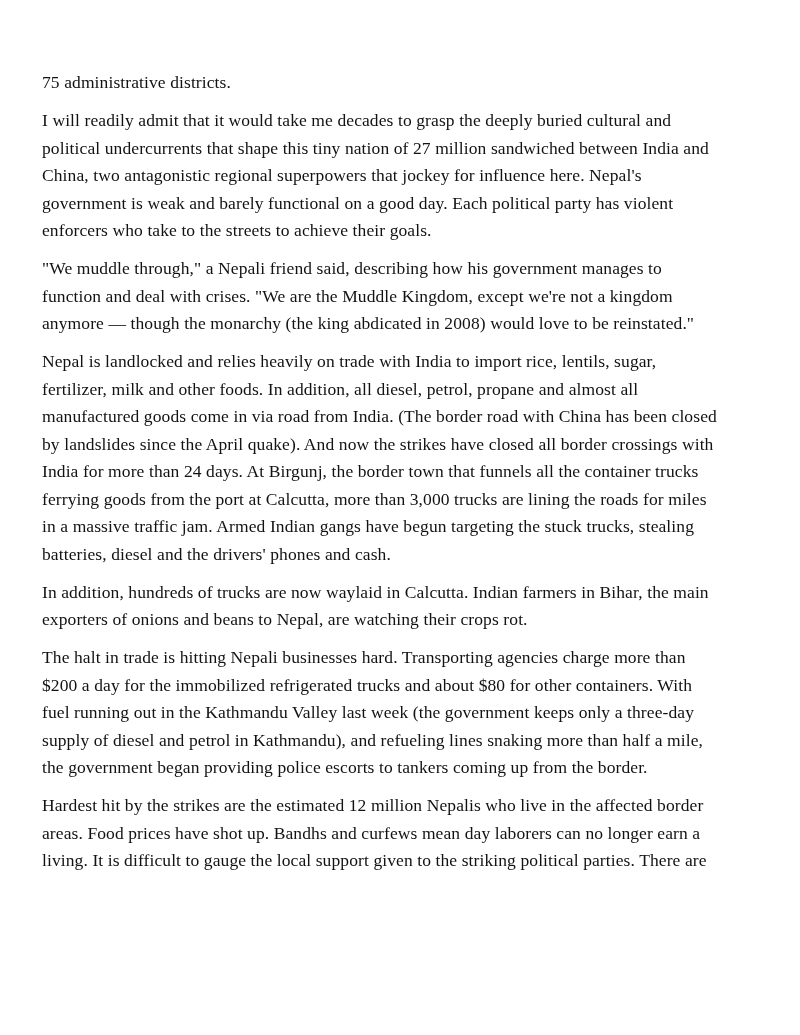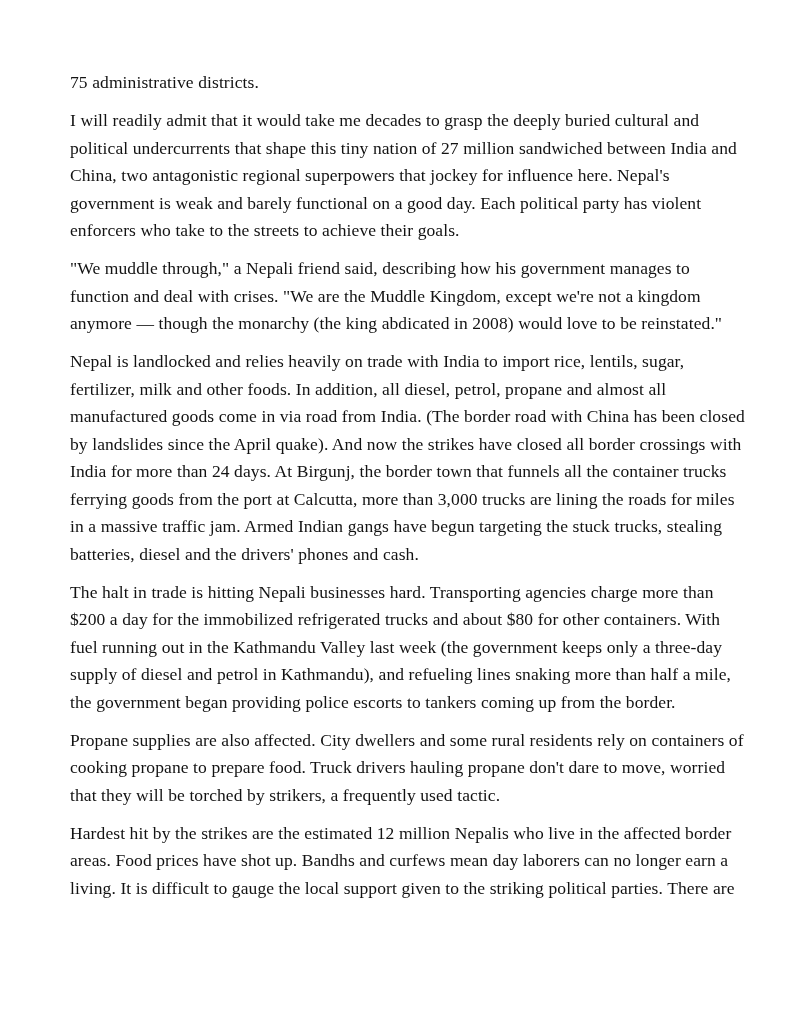--- a/index.html
+++ b/index.html
@@ -8,21 +8,21 @@
     background: #ffffff;
   }
   body {
     width: 800px;
     height: 1035px;
     overflow: hidden;
     font-family: "Liberation Serif", serif;
   }
   .article-body {
     box-sizing: border-box;
-    padding: 69px 0 0 70px;
+    padding: 69px 0 0 42px;
     width: 800px;
     color: #121212;
   }
   .article-paragraph {
     margin: 0 0 10.5px 0;
     font-size: 17.5px;
     line-height: 27.5px;
     color: #121212;
     white-space: pre;          
     letter-spacing: 0.1px;
@@ -42,24 +42,23 @@
 function and deal with crises. "We are the Muddle Kingdom, except we're not a kingdom
 anymore — though the monarchy (the king abdicated in 2008) would love to be reinstated."</p>
   <p class="article-paragraph">Nepal is landlocked and relies heavily on trade with India to import rice, lentils, sugar,
 fertilizer, milk and other foods. In addition, all diesel, petrol, propane and almost all
 manufactured goods come in via road from India. (The border road with China has been closed
 by landslides since the April quake). And now the strikes have closed all border crossings with
 India for more than 24 days. At Birgunj, the border town that funnels all the container trucks
 ferrying goods from the port at Calcutta, more than 3,000 trucks are lining the roads for miles
 in a massive traffic jam. Armed Indian gangs have begun targeting the stuck trucks, stealing
 batteries, diesel and the drivers' phones and cash.</p>
+  <p class="article-paragraph">In addition, hundreds of trucks are now waylaid in Calcutta. Indian farmers in Bihar, the main
+exporters of onions and beans to Nepal, are watching their crops rot.</p>
   <p class="article-paragraph">The halt in trade is hitting Nepali businesses hard. Transporting agencies charge more than
 $200 a day for the immobilized refrigerated trucks and about $80 for other containers. With
 fuel running out in the Kathmandu Valley last week (the government keeps only a three-day
 supply of diesel and petrol in Kathmandu), and refueling lines snaking more than half a mile,
 the government began providing police escorts to tankers coming up from the border.</p>
-  <p class="article-paragraph">Propane supplies are also affected. City dwellers and some rural residents rely on containers of
-cooking propane to prepare food. Truck drivers hauling propane don't dare to move, worried
-that they will be torched by strikers, a frequently used tactic.</p>
   <p class="article-paragraph">Hardest hit by the strikes are the estimated 12 million Nepalis who live in the affected border
 areas. Food prices have shot up. Bandhs and curfews mean day laborers can no longer earn a
 living. It is difficult to gauge the local support given to the striking political parties. There are</p>
 </div>
 
 </body></html>

